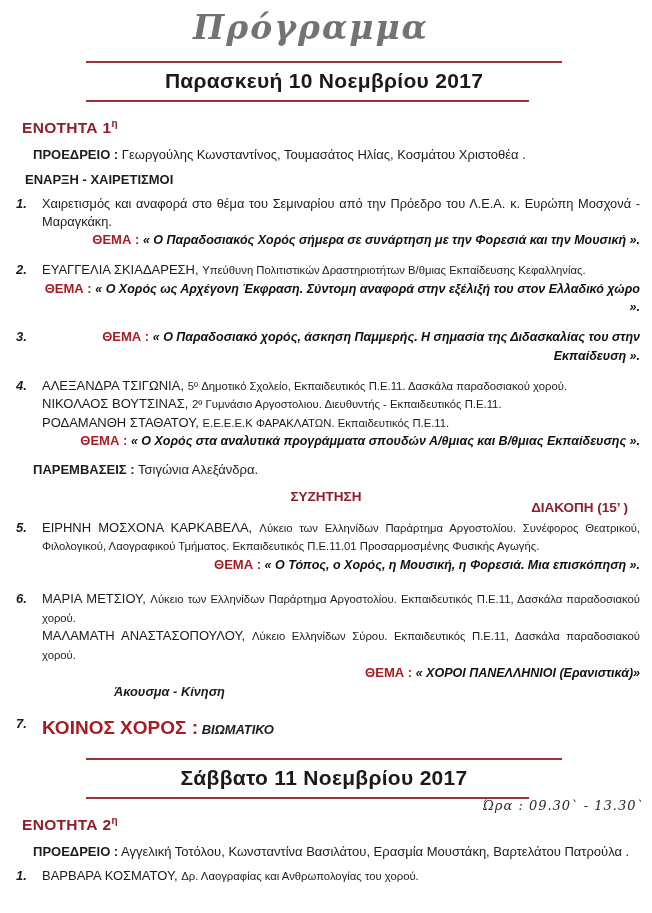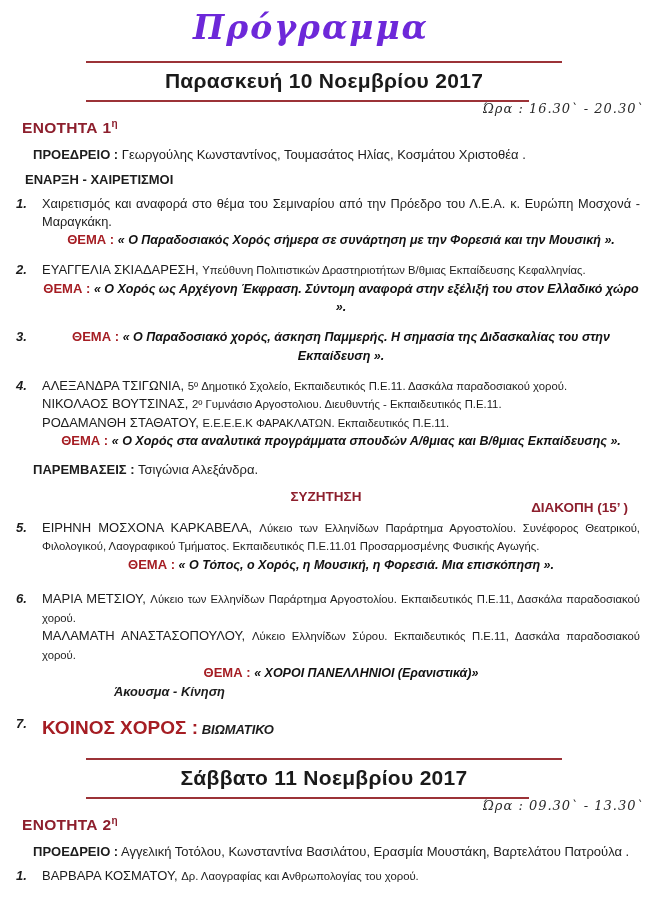--- a/index.html
+++ b/index.html
@@ -9,21 +9,21 @@
     font-family:"Liberation Sans", sans-serif;
     color:#1c1c1c;
   }
   .page { width:652px; height:913px; padding-top:6px; position:relative; }
 
   .script-title {
     text-align:center;
     font-family:"DejaVu Serif", serif;
     font-style:italic; font-weight:bold;
     font-size:33px; letter-spacing:2px;
-    color:#6d28d9;
+    color:#737373;
     margin:2px 30px 14px 0;
   }
 
   .date-block { position:relative; margin:12px 90px 10px 86px; }
   .rule { height:2px; background:#9c3237; }
   .rule-top { width:100%; }
   .rule-bottom { width:93%; }
   .date-text {
     text-align:center; font-weight:bold; font-size:21px;
     color:#1a1a1a; padding:6px 0 7px; letter-spacing:0.3px;
@@ -49,21 +49,21 @@
   .items { margin-top:8px; }
   .item { display:flex; margin:0 12px 11px 16px; }
   .num {
     flex:none; width:26px; font-weight:bold; font-style:italic;
     font-size:13px; padding-top:1px;
   }
   .ibody { flex:1; font-size:13px; line-height:1.42; text-align:justify; }
   .plain { font-size:12.8px; }
   .nm { font-size:13px; }
   .dt { font-size:11.3px; }
-  .theme { text-align:center; }
+  .theme { text-align:right; }
   .tl { color:#a51d23; font-weight:bold; font-size:13px; }
   .tt { font-weight:bold; font-style:italic; font-size:12.5px; color:#111; }
   .subtheme { margin-left:72px; font-weight:bold; font-style:italic; font-size:12.8px; }
   .red-label { color:#a51d23; font-weight:bold; font-size:19px; }
   .blk-italic { font-weight:bold; font-style:italic; font-size:13px; }
 
   .sz-row {
     position:relative; text-align:center;
     margin:12px 0 12px; font-weight:bold; font-size:13.5px;
     color:#8d1f2d; height:18px;
@@ -75,21 +75,20 @@
 <body>
 
 <div class="page">
 
   <div class="script-title">Πρόγραμμα</div>
 
   <div class="date-block">
     <div class="rule rule-top"></div>
     <div class="date-text">Παρασκευή 10  Νοεμβρίου 2017</div>
     <div class="rule rule-bottom"></div>
-    <div class="script-time">Ώρα : 16.30` - 20.30`</div>
   </div>
 
   <div class="section-title"><span>ΕΝΟΤΗΤΑ 1</span><sup>η</sup></div>
 
   <div class="kv">
     <span class="label-black">ΠΡΟΕΔΡΕΙΟ :</span>
     <span>Γεωργούλης Κωνσταντίνος, Τουμασάτος Ηλίας, Κοσμάτου Χριστοθέα .</span>
   </div>
 
   <div class="kv bold-black">ΕΝΑΡΞΗ - ΧΑΙΡΕΤΙΣΜΟΙ</div>

